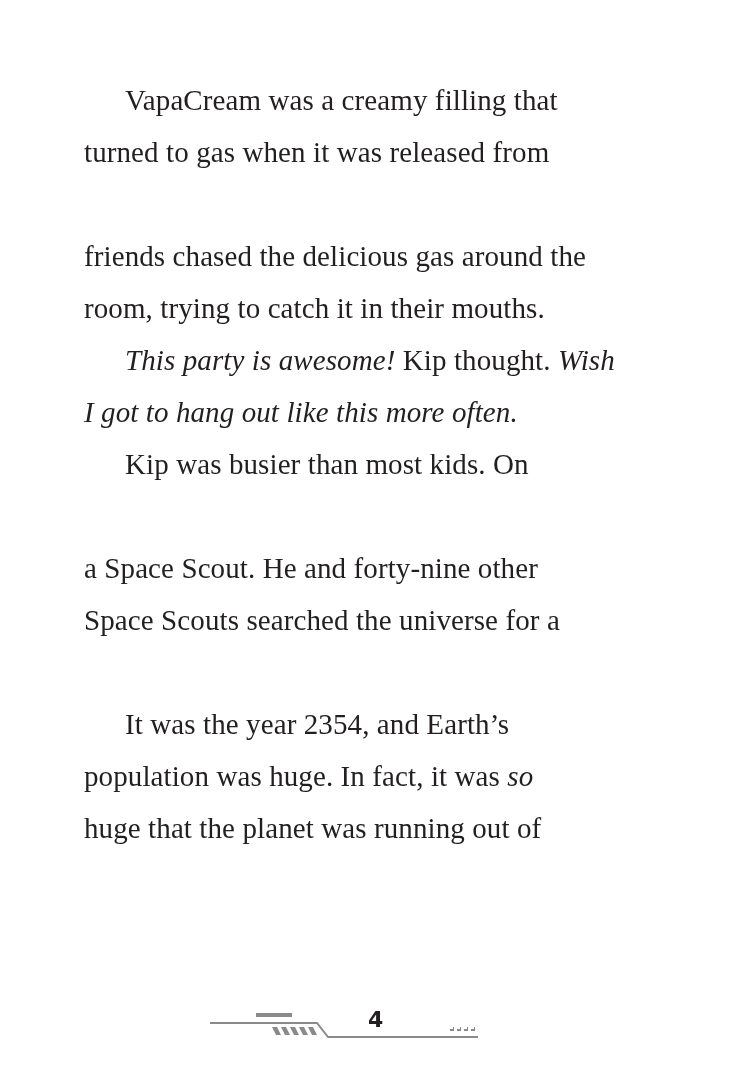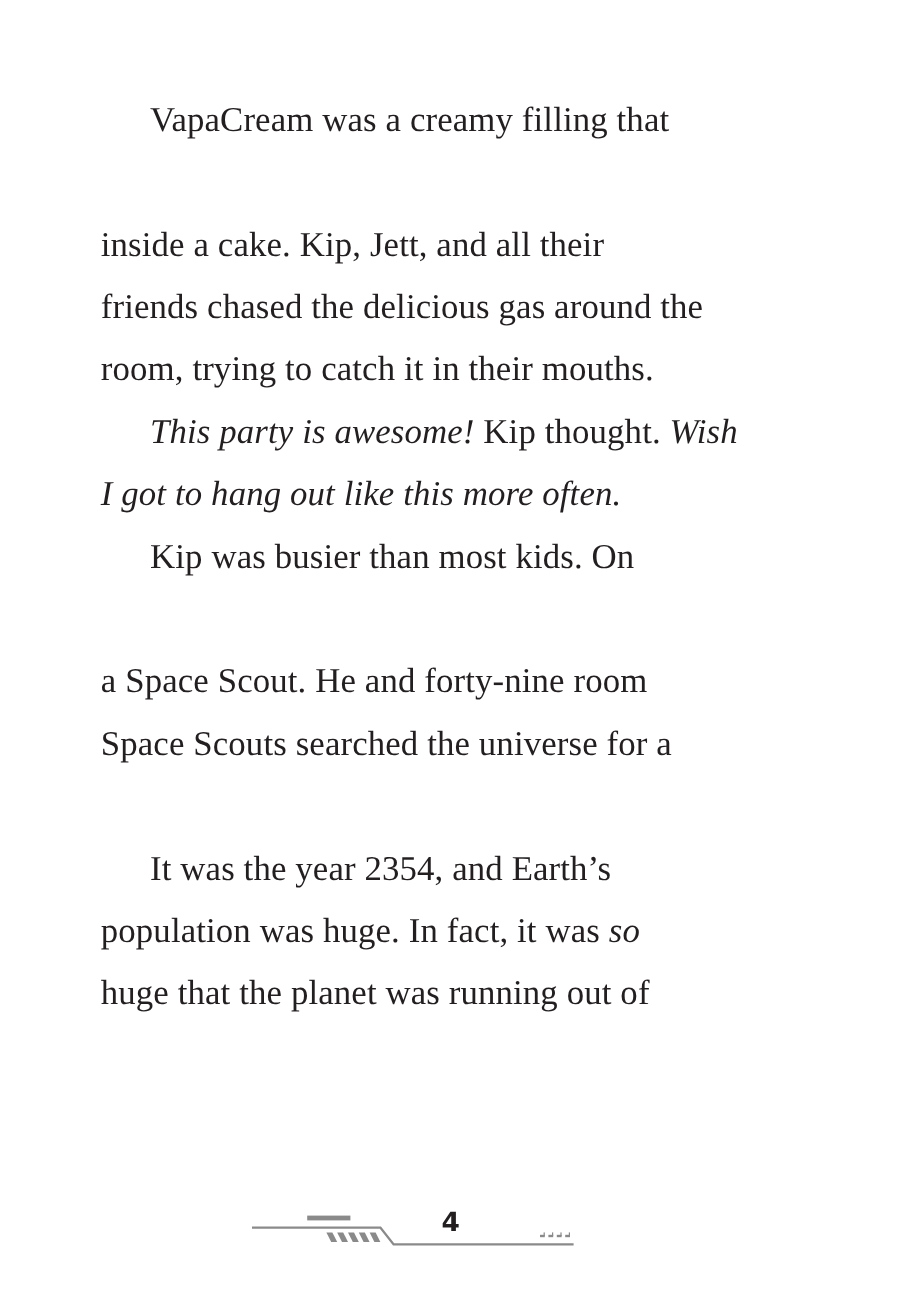--- a/index.html
+++ b/index.html
@@ -25,42 +25,42 @@
   }
 </style>
 </head>
 <body>
 
 <div class="page">
 
   <div class="line indent" style="top:82px">
     <span>VapaCream was a creamy filling that</span>
   </div>
-  <div class="line" style="top:186px">
-    <span>inside a cake. Kip, Jett, and all their</span>
+  <div class="line" style="top:134px">
+    <span>turned to gas when it was released from</span>
   </div>
   <div class="line" style="top:238px">
     <span>friends chased the delicious gas around the</span>
   </div>
   <div class="line" style="top:290px">
     <span>room, trying to catch it in their mouths.</span>
   </div>
 
   <div class="line indent" style="top:342px">
     <span class="it">This party is awesome!</span><span> Kip thought. </span><span class="it">Wish</span>
   </div>
   <div class="line" style="top:394px">
     <span class="it">I got to hang out like this more often.</span>
   </div>
 
   <div class="line indent" style="top:446px">
     <span>Kip was busier than most kids. On</span>
   </div>
   <div class="line" style="top:550px">
-    <span>a Space Scout. He and forty-nine room</span>
+    <span>a Space Scout. He and forty-nine other</span>
   </div>
   <div class="line" style="top:602px">
     <span>Space Scouts searched the universe for a</span>
   </div>
 
   <div class="line indent" style="top:706px">
     <span>It was the year 2354, and Earth’s</span>
   </div>
   <div class="line" style="top:758px">
     <span>population was huge. In fact, it was </span><span class="it">so</span>

